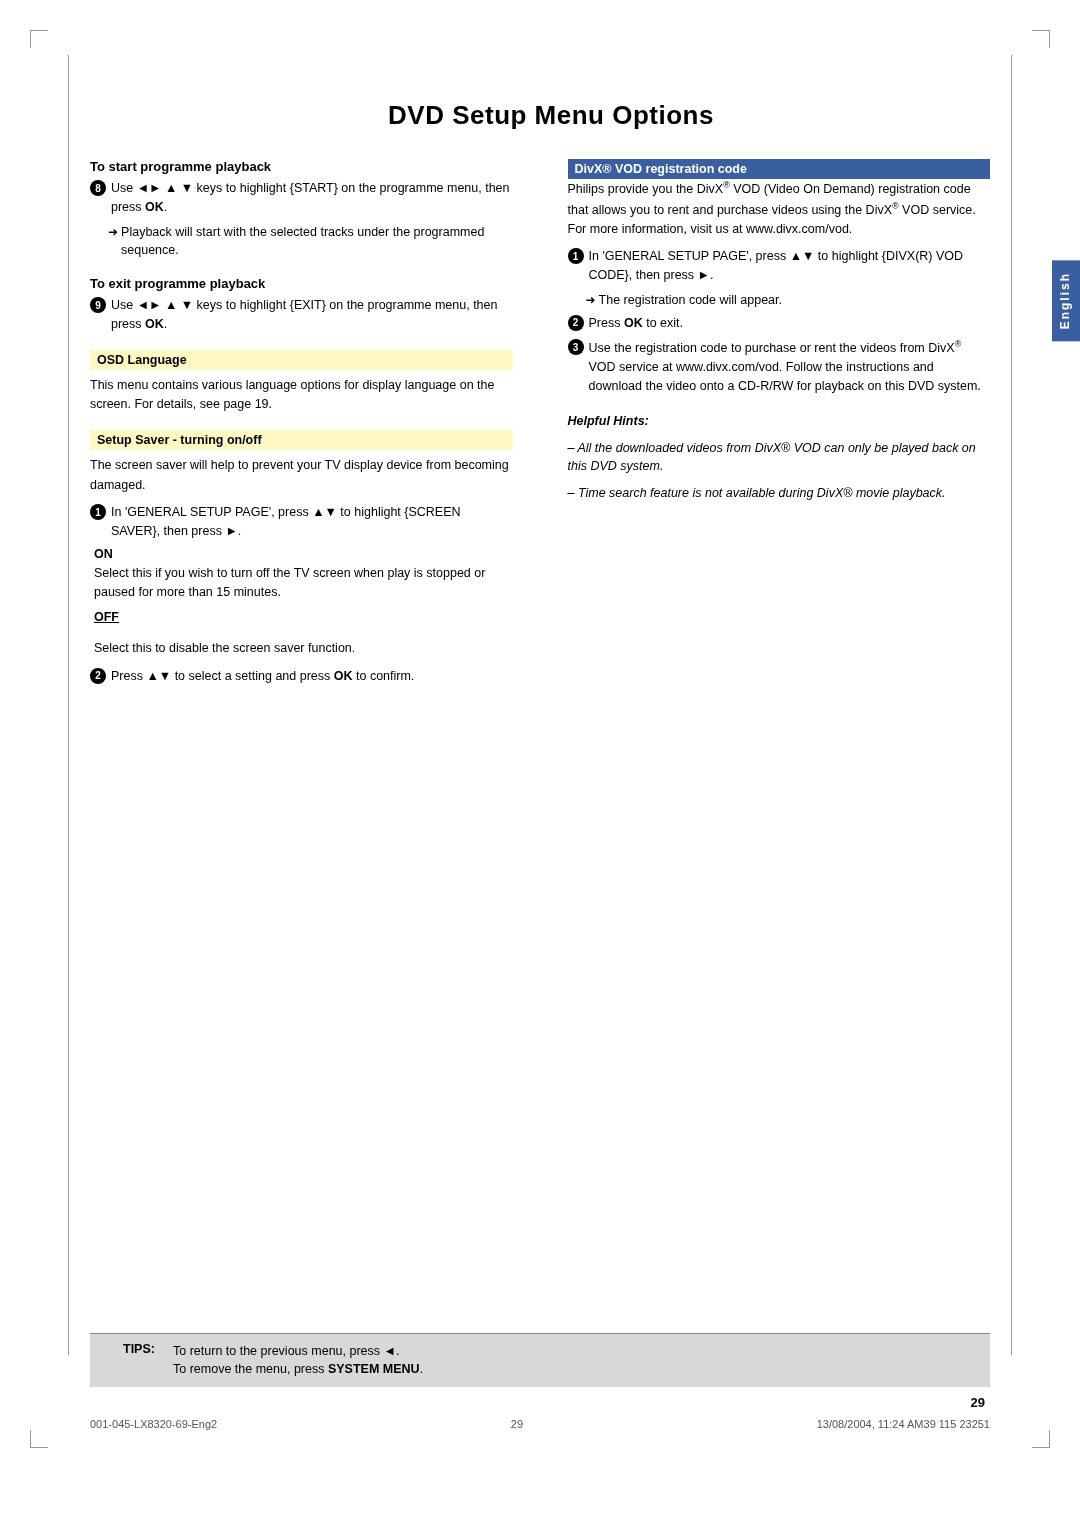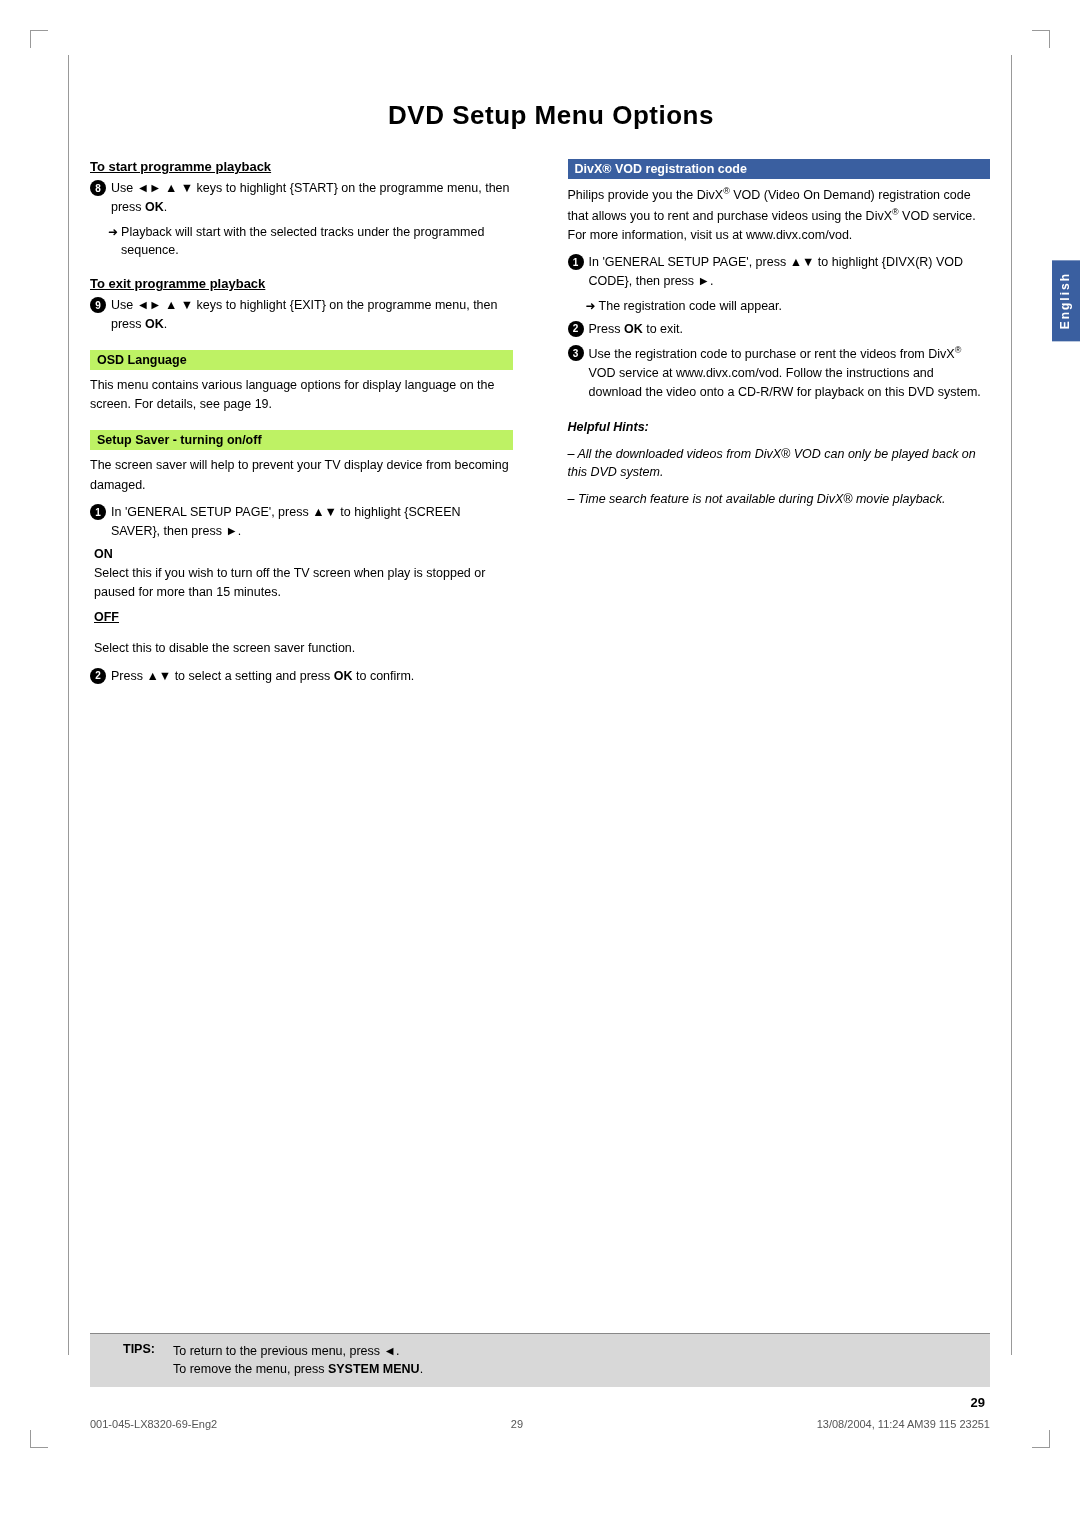--- a/index.html
+++ b/index.html
@@ -81,39 +81,37 @@
     .right-col {
       flex: 1;
       padding-left: 10px;
     }
 
     
     .section-heading {
       font-weight: bold;
       font-size: 13px;
       margin-bottom: 5px;
-      text-decoration: underline;
     }
 
     .section-heading-box {
-      background: #bef264;
+      background: #fef9c3;
       padding: 3px 7px;
       font-weight: bold;
       font-size: 12.5px;
       margin-bottom: 6px;
       display: block;
     }
 
     .section-heading-box-blue {
       background: #3a5fa0;
       color: #fff;
       padding: 3px 7px;
       font-weight: bold;
       font-size: 12.5px;
-      margin-bottom: 6px;
       display: block;
     }
 
     p {
       font-size: 12.5px;
       line-height: 1.55;
       margin-bottom: 8px;
     }
 
     .step-item {

